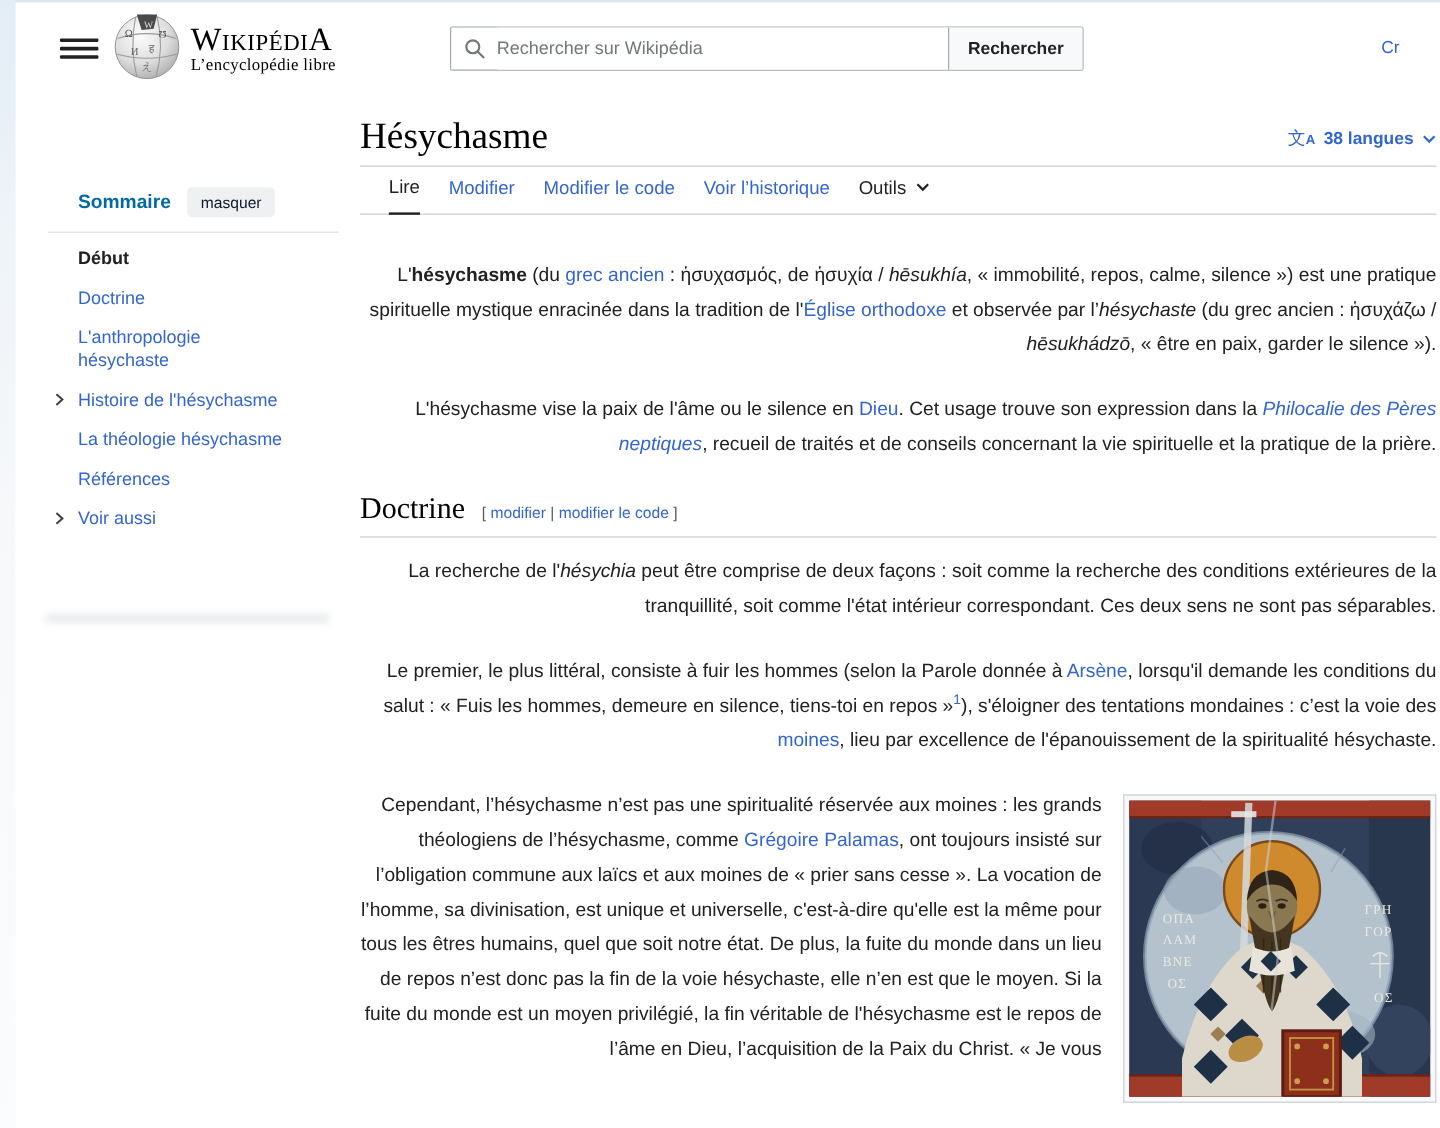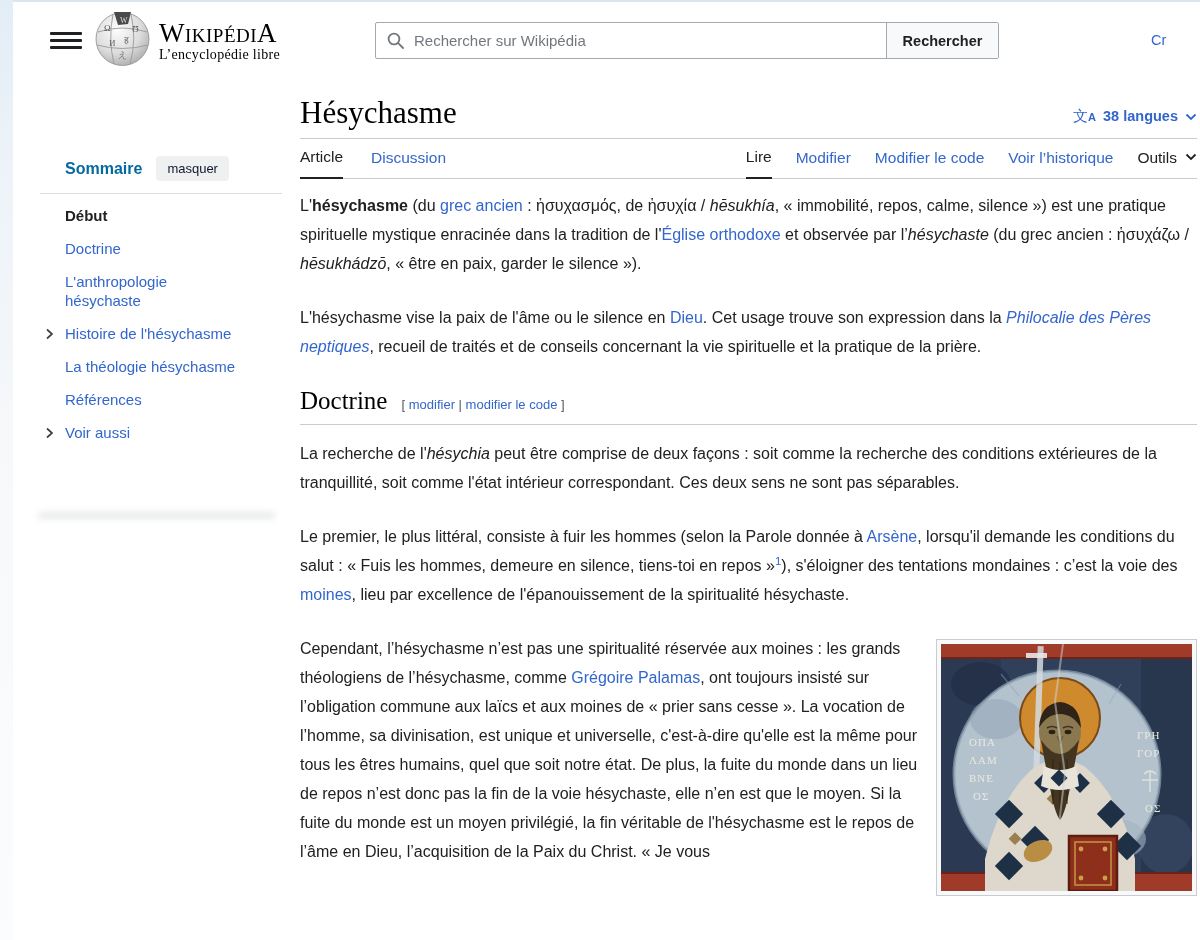--- a/index.html
+++ b/index.html
@@ -18,21 +18,21 @@
     display:flex; flex-direction:column; justify-content:center; gap:4px; cursor:pointer;
     padding:4px 2px; }
   .hamburger span { display:block; height:3px; background:#202122; border-radius:1px; }
   .logo { position:absolute; left:94px; top:10px; display:flex; align-items:center; cursor:pointer; }
   .logo-text { margin-left:8px; }
   .logo-title { font-family:"Liberation Serif", serif; font-variant:small-caps;
     font-size:27px; letter-spacing:.5px; color:#000; line-height:28px; }
   .logo-sub { font-family:"Liberation Serif", serif; font-size:14px; color:#000;
     letter-spacing:.3px; margin-top:0px; }
 
-  .searchbox { position:absolute; left:375px; top:22px; width:624px; height:37px;
+  .searchbox { position:absolute; left:375px; top:22px; width:528px; height:37px;
     display:flex; border:1px solid #a2a9b1; border-radius:2px; background:#fff; }
   .search-icon-wrap { width:38px; display:flex; align-items:center; justify-content:center; }
   .searchbox input { flex:1; border:none; outline:none; font-size:15px; color:#202122;
     font-family:"Liberation Sans", sans-serif; }
   .searchbox input::placeholder { color:#72777d; }
   .search-btn { width:112px; border:none; border-left:1px solid #a2a9b1; background:#f8f9fa;
     font-weight:bold; font-size:14.5px; color:#202122; cursor:pointer;
     font-family:"Liberation Sans", sans-serif; }
   .top-right-link { position:absolute; left:1151px; top:32px; color:#3366cc; font-size:14.5px;
     cursor:pointer; white-space:nowrap; }
@@ -68,21 +68,21 @@
   .tabs-row { display:flex; justify-content:space-between; align-items:flex-end;
     border-bottom:1px solid #c8ccd1; height:40px; }
   .tabs-left, .tabs-right { display:flex; align-items:flex-end; }
   .tab { font-size:15.5px; padding:0 0 11px 0; margin-right:28px; cursor:pointer; white-space:nowrap; }
   .tabs-right .tab { margin-right:0; margin-left:24px; }
   .tab.blue { color:#3366cc; }
   .tab.active { color:#202122; border-bottom:2px solid #202122; margin-bottom:-1px; }
   .tab.plain { color:#202122; }
   .tab-chevron { margin-left:8px; margin-bottom:13px; }
 
-  .article-body { margin-top:12px; font-size:16px; line-height:29px; color:#202122; }
+  .article-body { margin-top:36px; font-size:16px; line-height:29px; color:#202122;text-align:right; }
   .article-body p { margin-bottom:25px; }
   .bold { font-weight:bold; }
   .italic { font-style:italic; }
   .link { color:#3366cc; cursor:pointer; }
   sup.ref { color:#3366cc; font-size:11.5px; line-height:0; cursor:pointer; }
 
   .h2-row { margin-top:5px; margin-bottom:14px; border-bottom:1px solid #c8ccd1;
     padding-bottom:5px; display:flex; align-items:baseline; }
   h2 { font-family:"Liberation Serif", serif; font-weight:normal; font-size:25px; color:#000; }
   .editsection { font-size:13px; margin-left:14px; color:#54595d; }
@@ -191,24 +191,20 @@
       <span class="lang-label">38 langues</span>
       <span>
         <svg width="12" height="8" viewBox="0 0 12 8">
             <path d="M1.5 1.5 L6 6 L10.5 1.5" fill="none" stroke="#36c" stroke-width="1.8"></path>
           </svg>
       </span>
     </div>
   </div>
 
   <div class="tabs-row">
-    <div class="tabs-left">
-      <span class="tab active">Article</span>
-      <span class="tab blue">Discussion</span>
-    </div>
     <div class="tabs-right">
       <span class="tab active">Lire</span>
       <span class="tab blue">Modifier</span>
       <span class="tab blue">Modifier le code</span>
       <span class="tab blue">Voir l’historique</span>
       <span class="tab plain">Outils</span>
       <span class="tab-chevron">
         <svg width="12" height="8" viewBox="0 0 12 8">
             <path d="M1.5 1.5 L6 6 L10.5 1.5" fill="none" stroke="#202122" stroke-width="1.8"></path>
           </svg>

